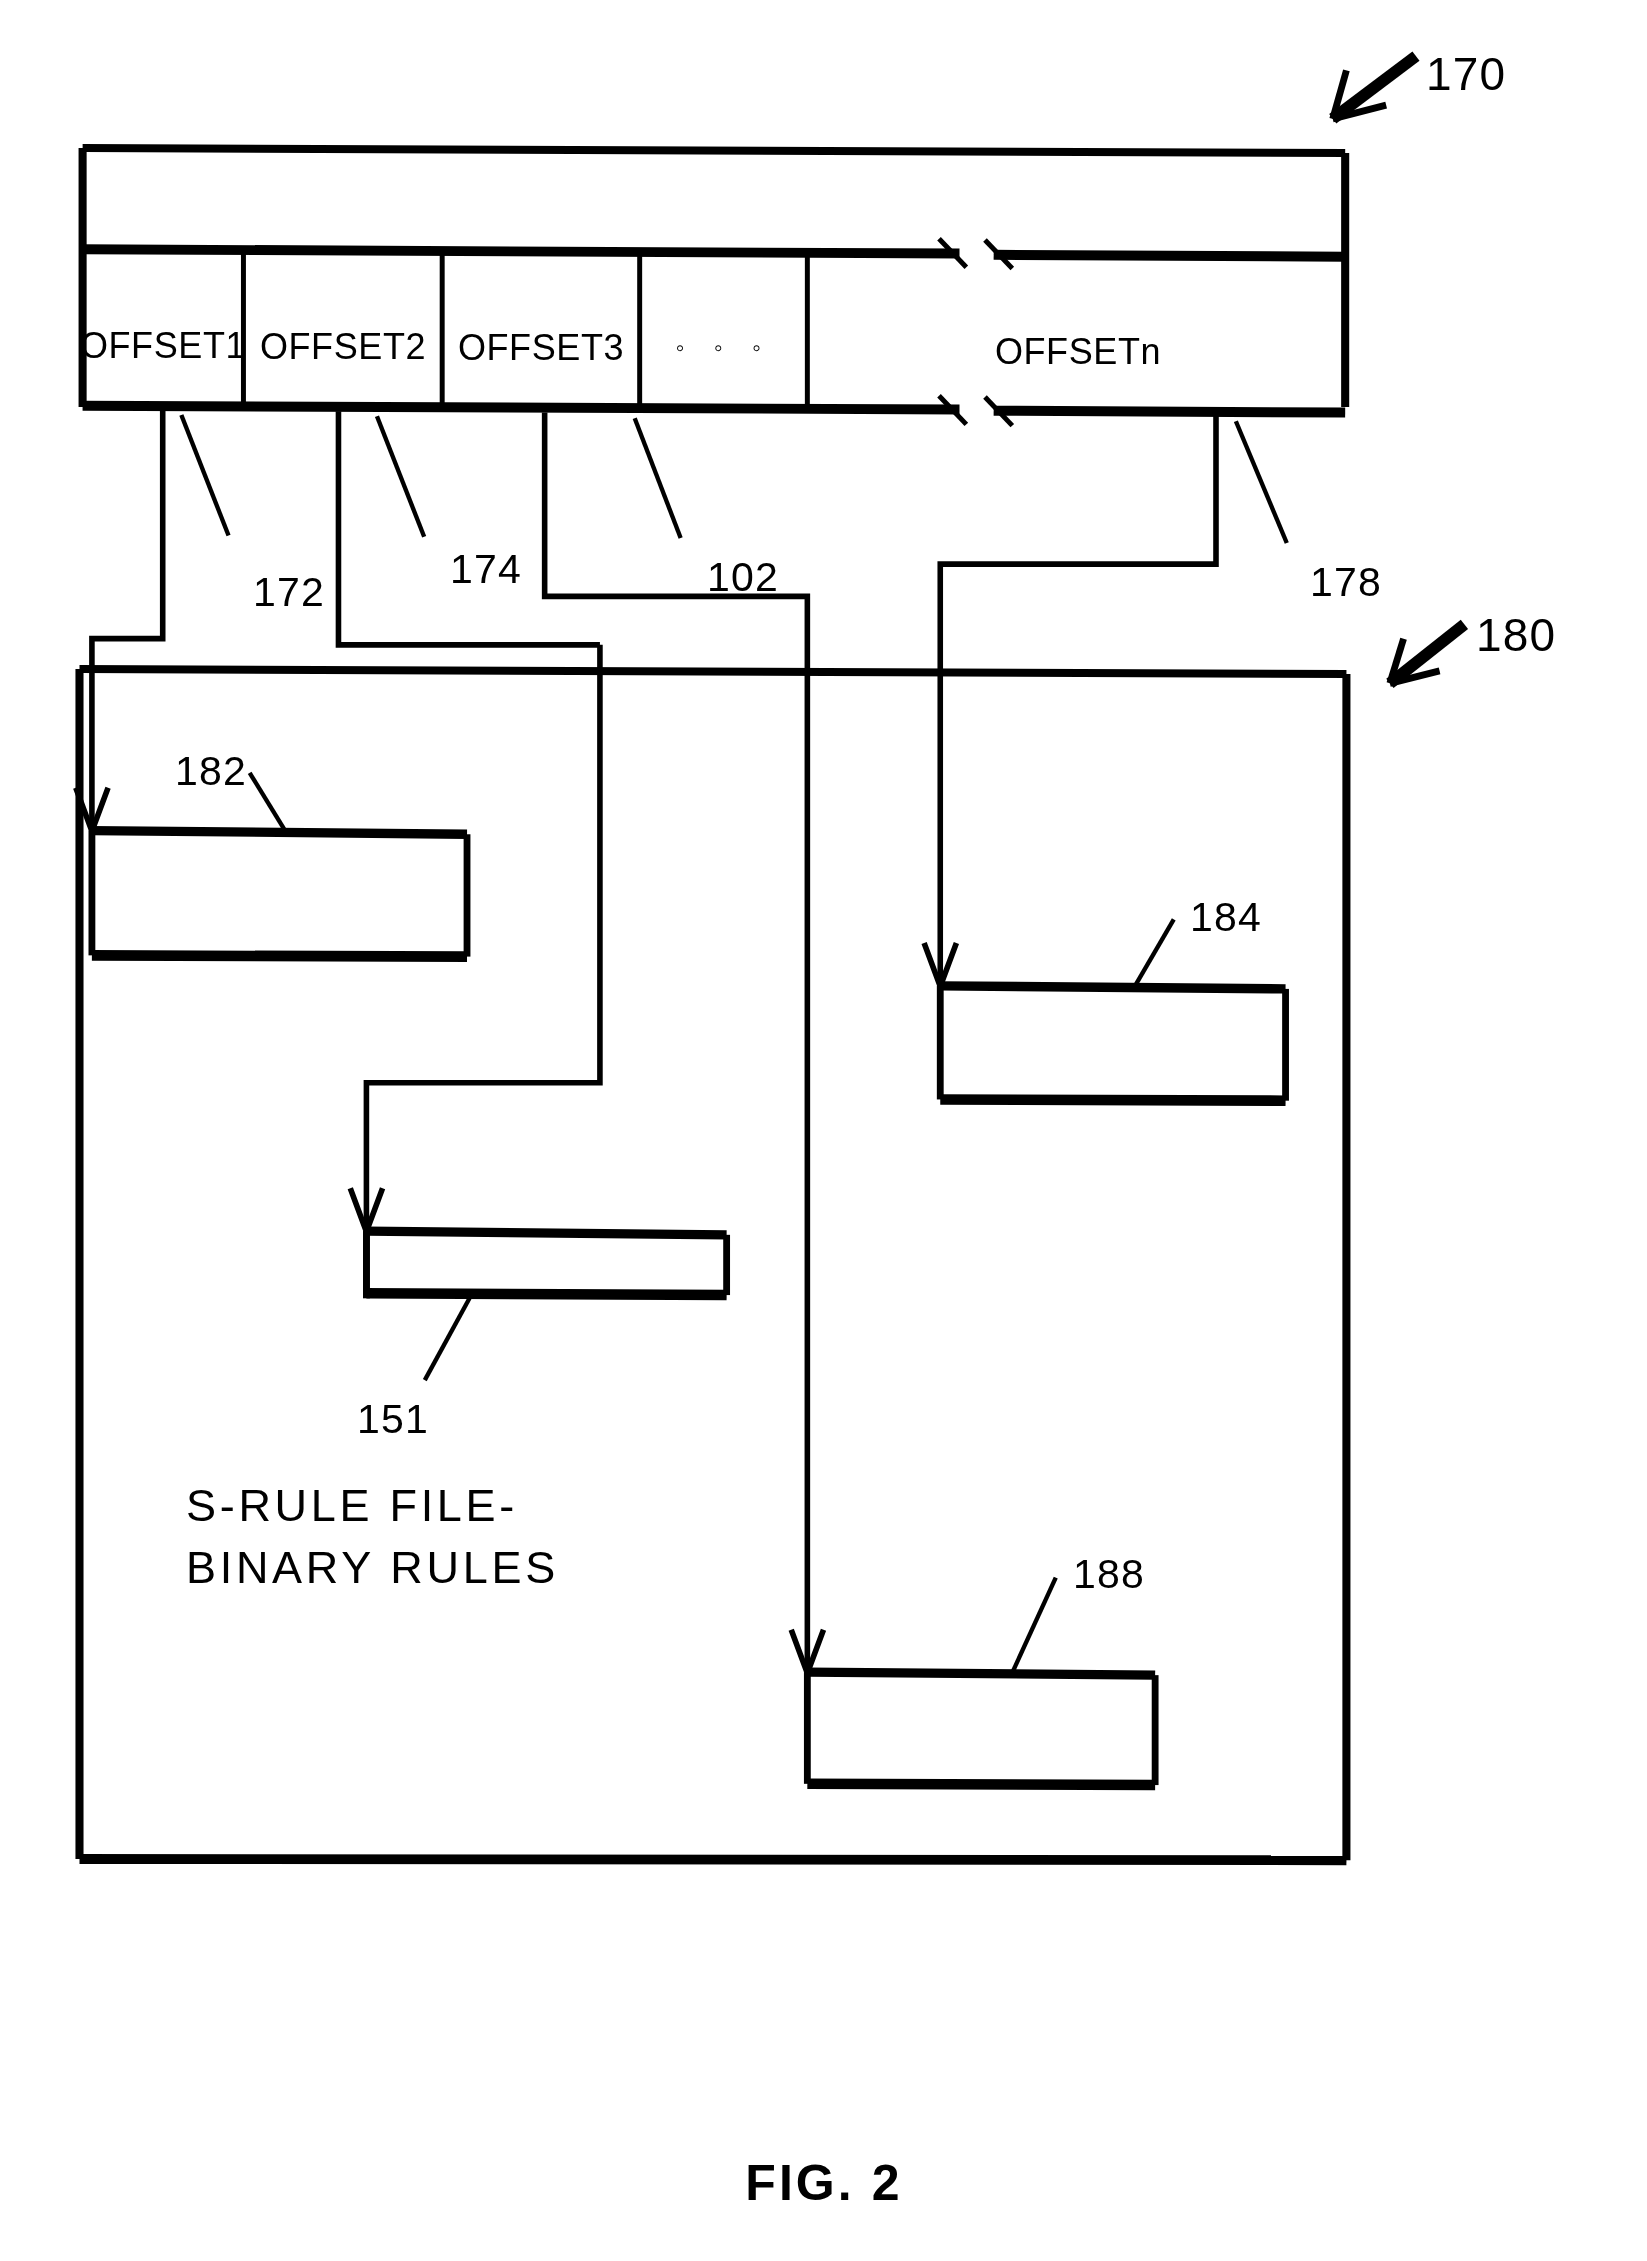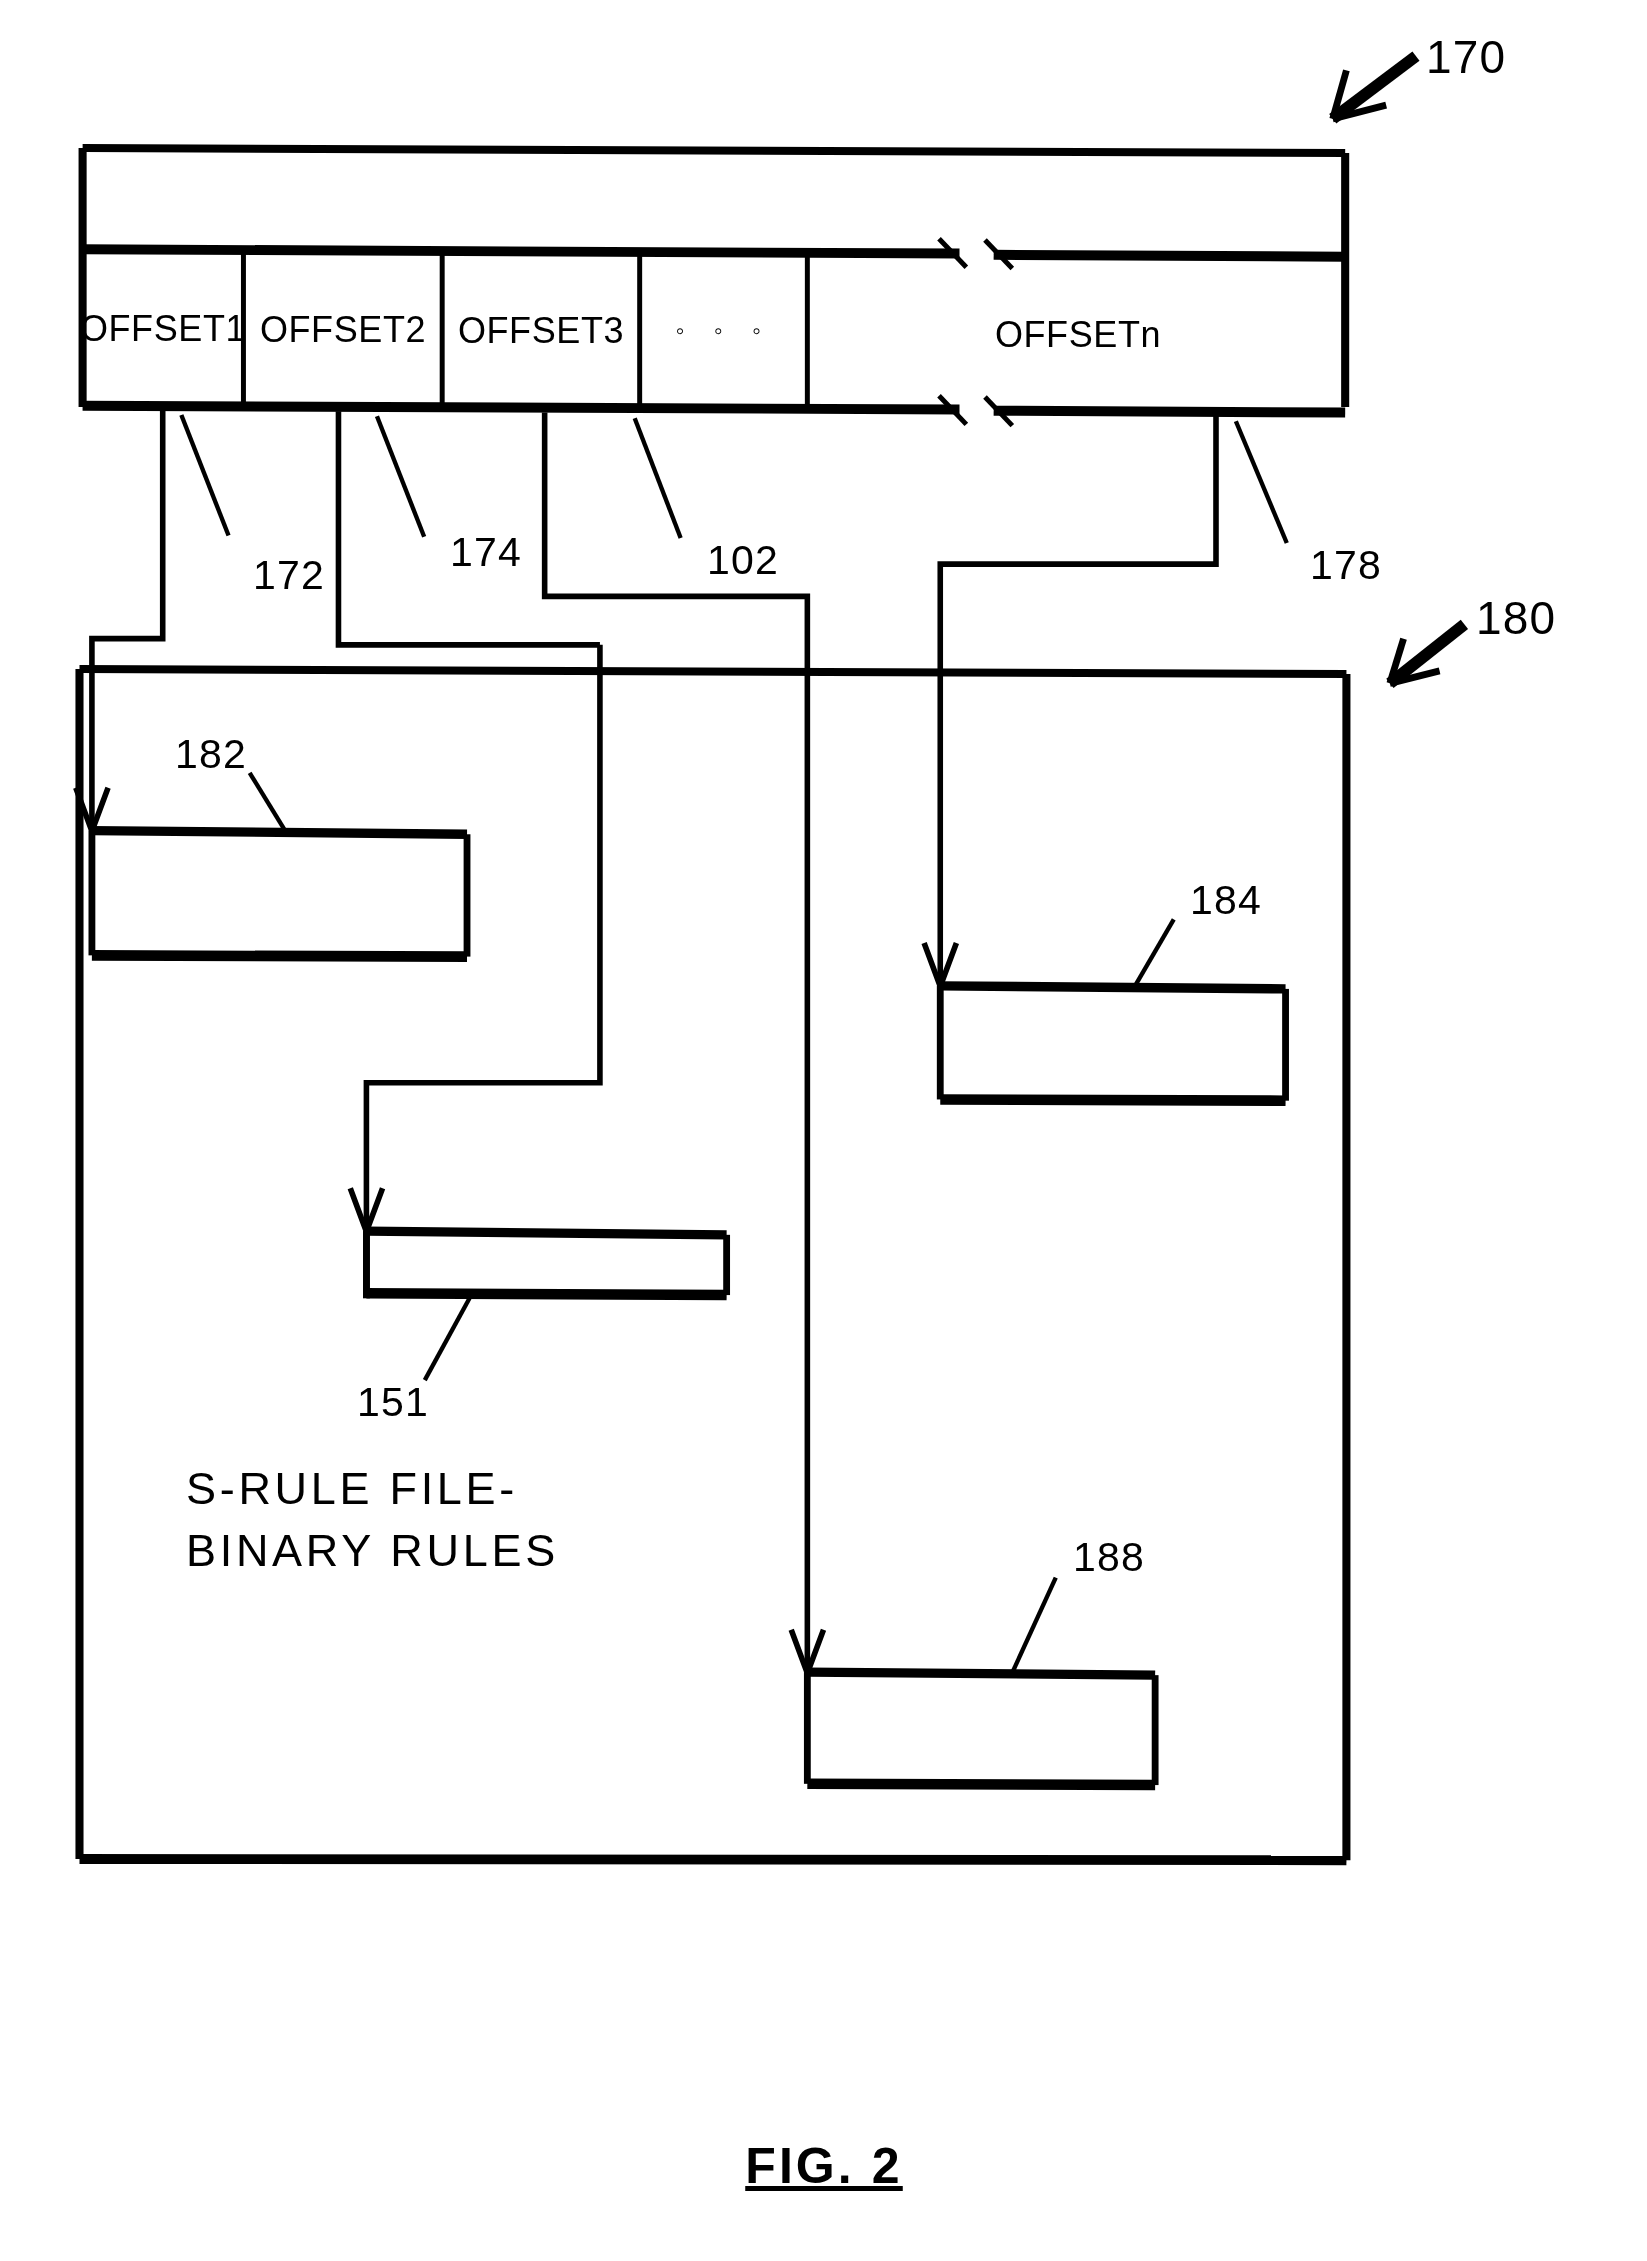--- a/index.html
+++ b/index.html
@@ -1,20 +1,20 @@
 <!DOCTYPE html>
 <html style="font-size:10px"><head>
 <meta charset="utf-8">
 <style>
   html,body{margin:0;padding:0;background:#fff;}
   body{width:1647px;height:2261px;position:relative;overflow:hidden;
        font-family:"Liberation Sans",sans-serif;color:#000;}
   #stage{position:absolute;left:0;top:0;width:1647px;height:2261px;}
   svg.layer{position:absolute;left:0;top:0;width:1647px;height:2261px;}
-  .txt{position:absolute;white-space:pre;color:#000;letter-spacing:1.2px;}
+  .txt{position:absolute;white-space:pre;color:#000;letter-spacing:1.2px;margin-top:17px;}
   .cellTxt{font-size:36px;letter-spacing:0.6px;}
   .hdrTxt{font-size:39px;letter-spacing:5.6px;}
   .refTxt{font-size:41px;letter-spacing:1.2px;}
   .bodyTxt{font-size:45px;letter-spacing:3.7px;line-height:1.28;}
   .figTxt{font-size:50px;font-weight:bold;letter-spacing:3.1px;}
   .ctr{transform:translateX(-50%);text-align:center;}
 </style>
 </head>
 <body>
 
@@ -148,16 +148,16 @@
   <div class="txt refTxt" style="left:1476px;top:591px;font-size:46px;">180</div>
 
   <div class="txt refTxt ctr" style="left:211px;top:731px;">182</div>
   <div class="txt refTxt ctr" style="left:1226px;top:877px;">184</div>
   <div class="txt refTxt ctr" style="left:393px;top:1379px;">151</div>
   <div class="txt refTxt ctr" style="left:1109px;top:1534px;">188</div>
 
   <div class="txt bodyTxt" style="left:186px;top:1460px;">S-RULE FILE-</div>
   <div class="txt bodyTxt" style="left:186px;top:1522px;">BINARY RULES</div>
 
-  <div class="txt figTxt ctr" style="left:824px;top:2137px;text-decoration:underline;">FIG. 2</div>
+  <div class="txt figTxt ctr" style="left:824px;top:2137px;">FIG. 2</div>
 
 </div>
 
 
 </body></html>

